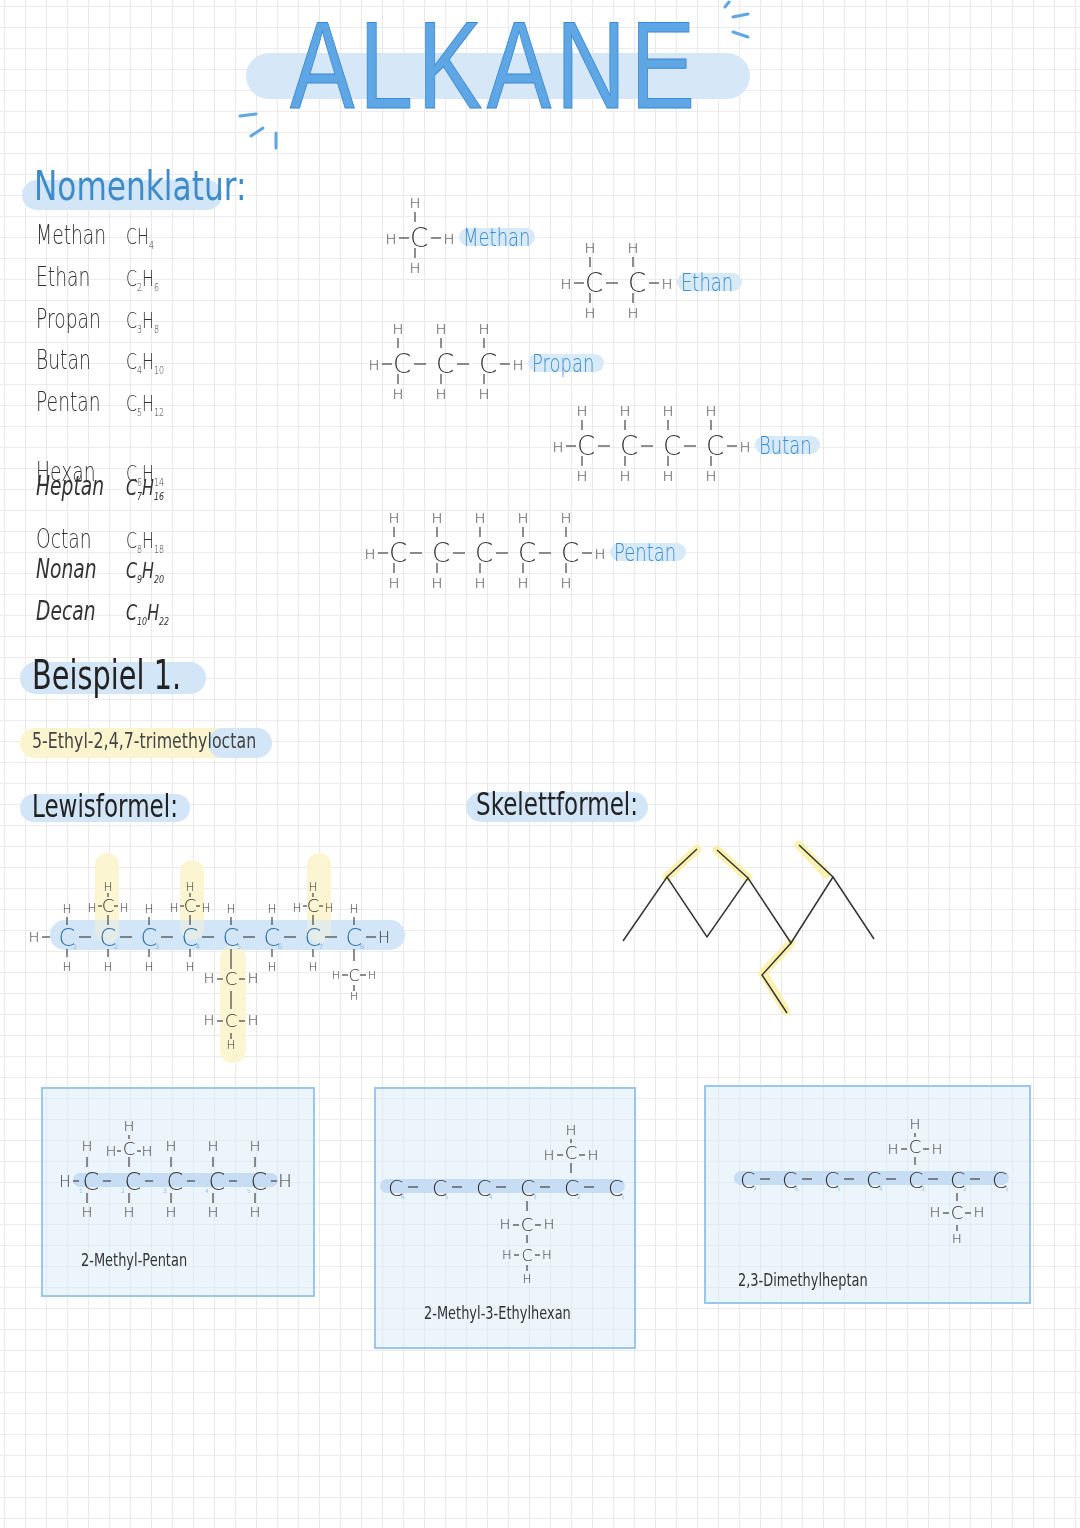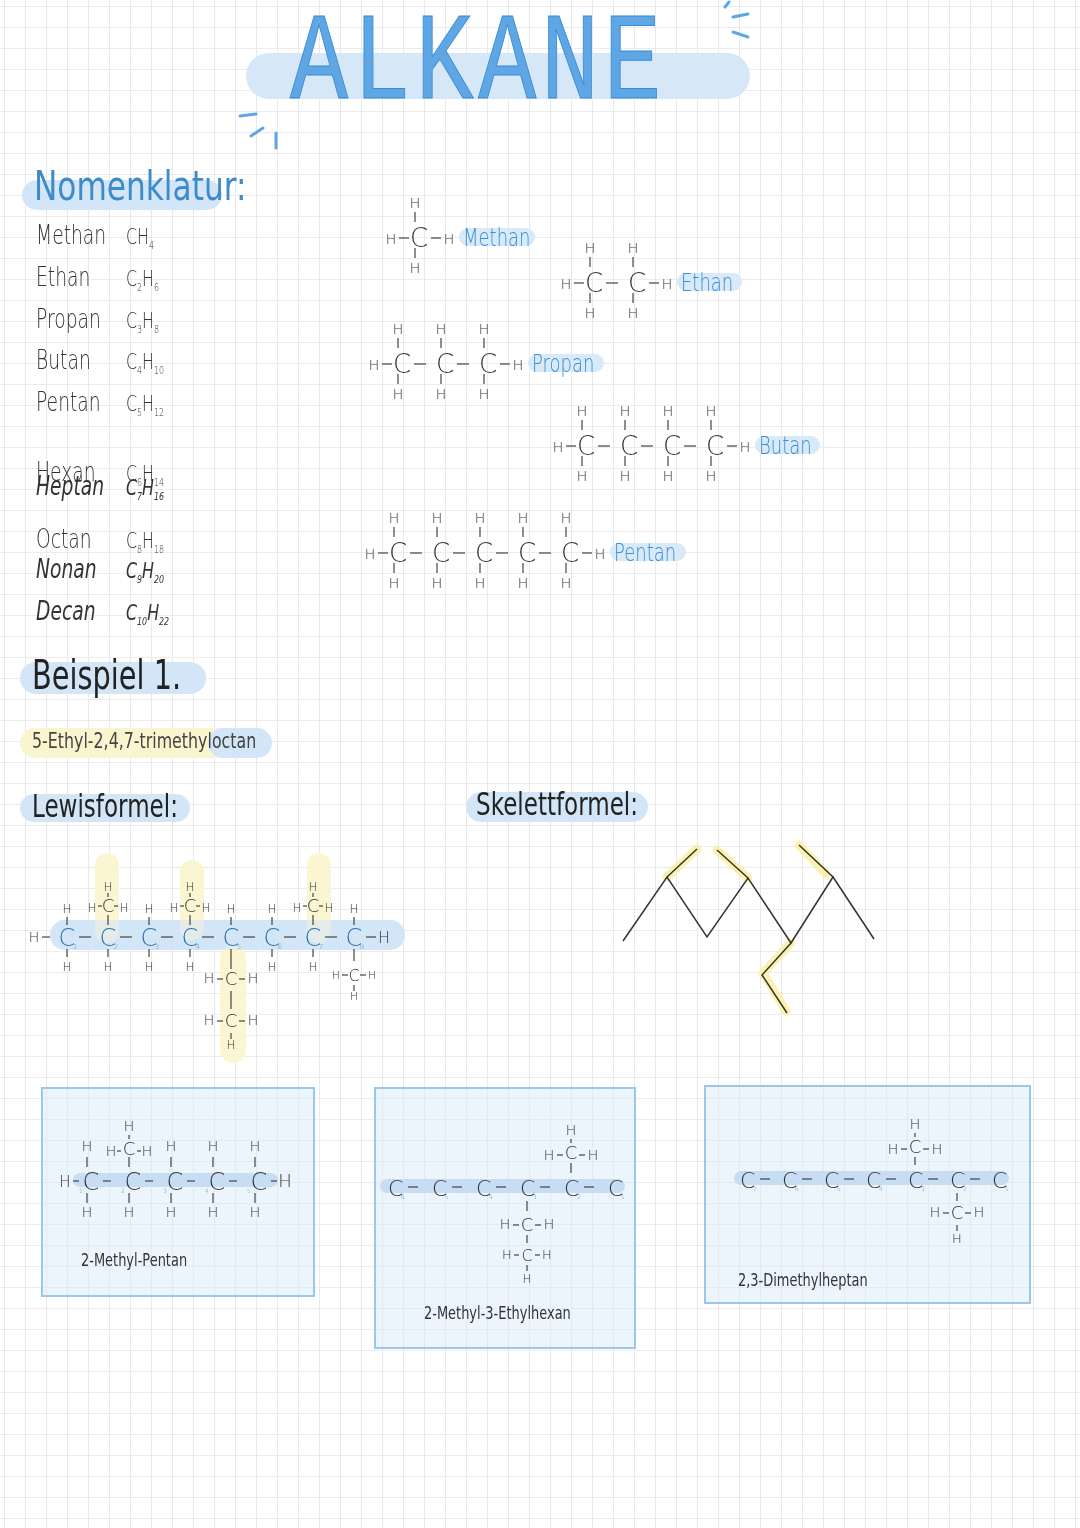--- a/index.html
+++ b/index.html
@@ -13,21 +13,21 @@
     background-position: 4px 6px;
     font-family: "DejaVu Sans", sans-serif;
     color: #2a2a2a;
   }
   .abs { position: absolute; }
   .hl-blue { background: #d3e6f7; border-radius: 20px; }
   .hl-yellow { background: #fbf5cf; border-radius: 16px; }
 
   
   .title-band { left: 246px; top: 53px; width: 504px; height: 46px; background: #d6e8f8; border-radius: 23px; }
-  .title { left: 290px; top: 0px; width: 420px; height: 130px; font-family: Liberation Mono, monospace; font-weight: 200;
+  .title { left: 290px; top: 0px; width: 420px; height: 130px; font-family: Liberation Sans, sans-serif; font-weight: 200;
            font-size: 124px; letter-spacing: 6px; color: #5ea6e4; line-height: 130px; -webkit-text-stroke: 1px #3b8ad6; }
   .title span { display: inline-block; transform: scaleX(0.78); transform-origin: left center; }
   .sparks { left: 0; top: 0; }
 
   
   .heading { font-family: "DejaVu Sans", sans-serif; line-height: 1; white-space: nowrap; }
   .nom-band { left: 22px; top: 180px; width: 200px; height: 30px; }
   .nom-title { left: 34px; top: 166px; font-size: 40px; color: #3e8bc9; transform: scaleX(0.78); transform-origin: left; }
 
   .nom-list { left: 36px; top: 220px; width: 200px; }

